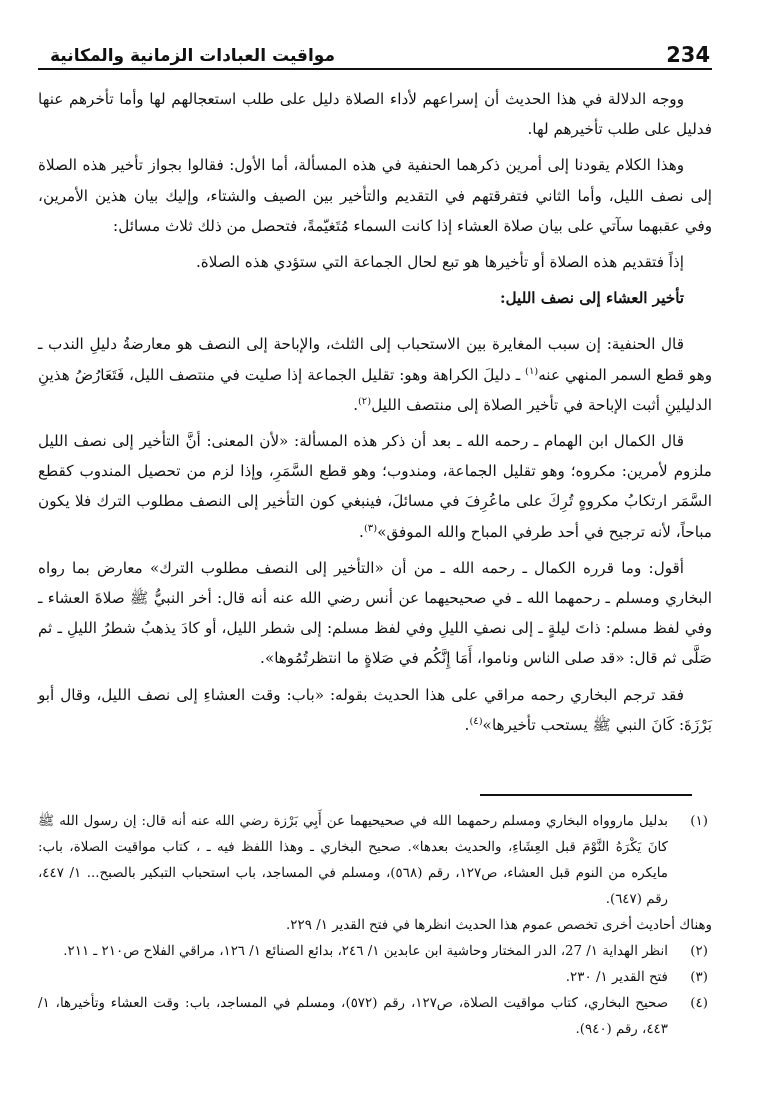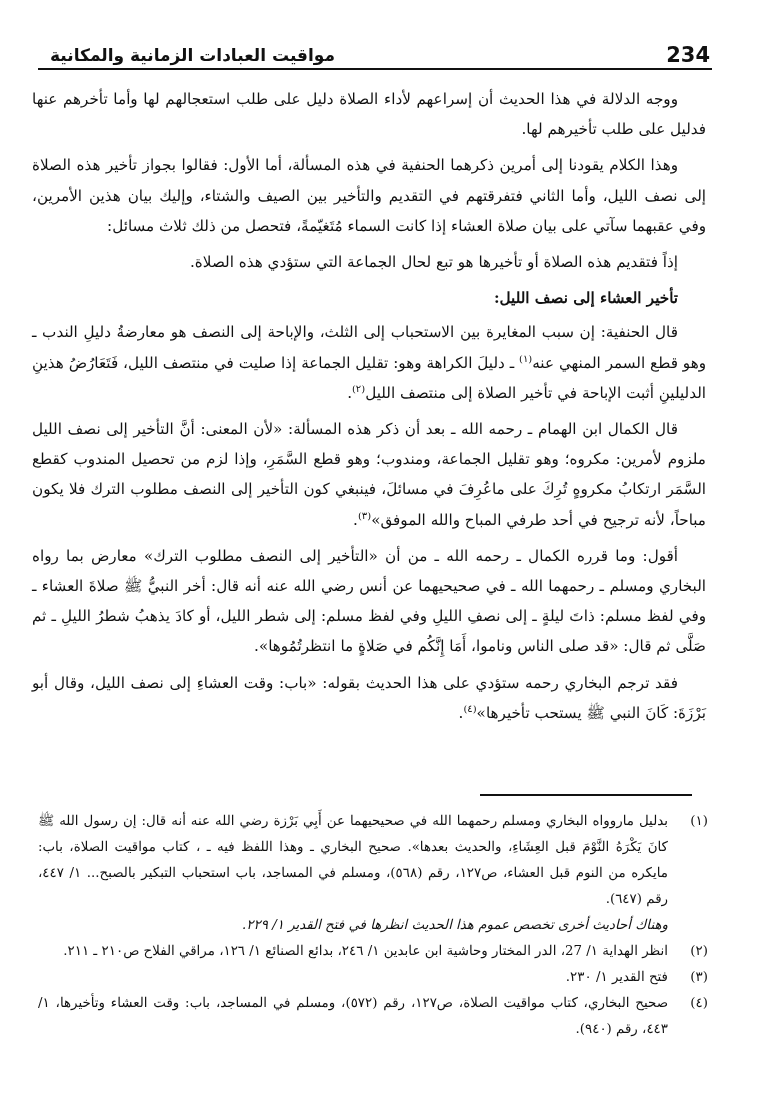--- a/index.html
+++ b/index.html
@@ -43,34 +43,34 @@
     .book-title {
       font-family: "DejaVu Sans", "Liberation Sans", sans-serif;
       font-weight: bold;
       font-size: 17px;
       line-height: 26px;
       padding-left: 2px;
       margin-left: 10px;
     }
     .body-text {
       position: absolute;
-      left: 32px;
+      left: 38px;
       top: 84px;
       width: 674px;
       font-size: 15.2px;
       line-height: 30.2px;
       text-align: justify;
     }
     .body-text p {
       margin: 0 0 6px 0;
       text-indent: 28px;
     }
     .body-text p.heading {
       font-weight: bold;
-      margin-bottom: 4px;
+      margin-bottom: 16px;
       margin-top: 4px;
     }
     .b { font-weight: normal; }
     sup.fn {
       font-size: 10px;
       vertical-align: super;
       line-height: 0;
     }
     .fn-separator {
       position: absolute;
@@ -95,22 +95,20 @@
       margin: 0;
     }
     .fn-num {
       flex: 0 0 40px;
       width: 40px;
       text-align: right;
       padding-right: 4px;
     }
     .fn-text { flex: 1 1 auto; }
     .fn-cont {
-      margin-right: 44px;
-      font-style: italic;
     }
   </style>
 </head>
 <body>
 
 <div class="page">
 
   <div class="running-header">
     <span class="page-number">234</span>
     <span class="book-title">مواقيت العبادات الزمانية والمكانية</span>
@@ -128,21 +126,21 @@
 
     <p>
       <span>قال الكمال ابن الهمام ـ رحمه الله ـ بعد أن ذكر هذه المسألة: </span><span class="b">«لأن المعنى: أنَّ التأخير إلى نصف الليل ملزوم لأمرين: مكروه؛ وهو تقليل الجماعة، ومندوب؛ وهو قطع السَّمَرِ، وإذا لزم من تحصيل المندوب كقطع السَّمَر ارتكابُ مكروهٍ تُرِكَ على ماعُرِفَ في مسائلَ، فينبغي كون التأخير إلى النصف مطلوب الترك فلا يكون مباحاً، لأنه ترجيح في أحد طرفي المباح والله الموفق»</span><sup class="fn">(٣)</sup><span>.</span>
     </p>
 
     <p>
       <span>أقول: وما قرره الكمال ـ رحمه الله ـ من أن </span><span class="b">«التأخير إلى النصف مطلوب الترك»</span><span> معارض بما رواه البخاري ومسلم ـ رحمهما الله ـ في صحيحيهما عن أنس رضي الله عنه أنه قال: أخر النبيُّ ﷺ صلاةَ العشاء ـ وفي لفظ مسلم: ذاتَ ليلةٍ ـ إلى نصفِ الليلِ وفي لفظ مسلم: إلى شطر الليل، أو كادَ يذهبُ شطرُ الليلِ ـ ثم صَلَّى ثم قال: </span><span class="b">«قد صلى الناس وناموا، أَمَا إِنَّكُم في صَلاةٍ ما انتظرتُمُوها»</span><span>.</span>
     </p>
 
     <p>
-      <span>فقد ترجم البخاري رحمه ستؤدي على هذا الحديث بقوله: </span><span class="b">«باب: وقت العشاءِ إلى نصف الليل، وقال أبو بَرْزَةَ: كَانَ النبي ﷺ يستحب تأخيرها»</span><sup class="fn">(٤)</sup><span>.</span>
+      <span>فقد ترجم البخاري رحمه مراقي على هذا الحديث بقوله: </span><span class="b">«باب: وقت العشاءِ إلى نصف الليل، وقال أبو بَرْزَةَ: كَانَ النبي ﷺ يستحب تأخيرها»</span><sup class="fn">(٤)</sup><span>.</span>
     </p>
   </div>
 
   <div class="fn-separator"></div>
 
   <div class="footnotes">
     <div class="fn-item">
       <span class="fn-num">(١)</span>
       <span class="fn-text">بدليل ماروواه البخاري ومسلم رحمهما الله في صحيحيهما عن أَبِي بَرْزة رضي الله عنه أنه قال: إن رسول الله ﷺ كانَ يَكْرَهُ النَّوْمَ قبل العِشَاءِ، والحديث بعدها». صحيح البخاري ـ وهذا اللفظ فيه ـ ، كتاب مواقيت الصلاة، باب: مايكره من النوم قبل العشاء، ص١٢٧، رقم (٥٦٨)، ومسلم في المساجد، باب استحباب التبكير بالصبح... ١/ ٤٤٧، رقم (٦٤٧).</span>
     </div>

